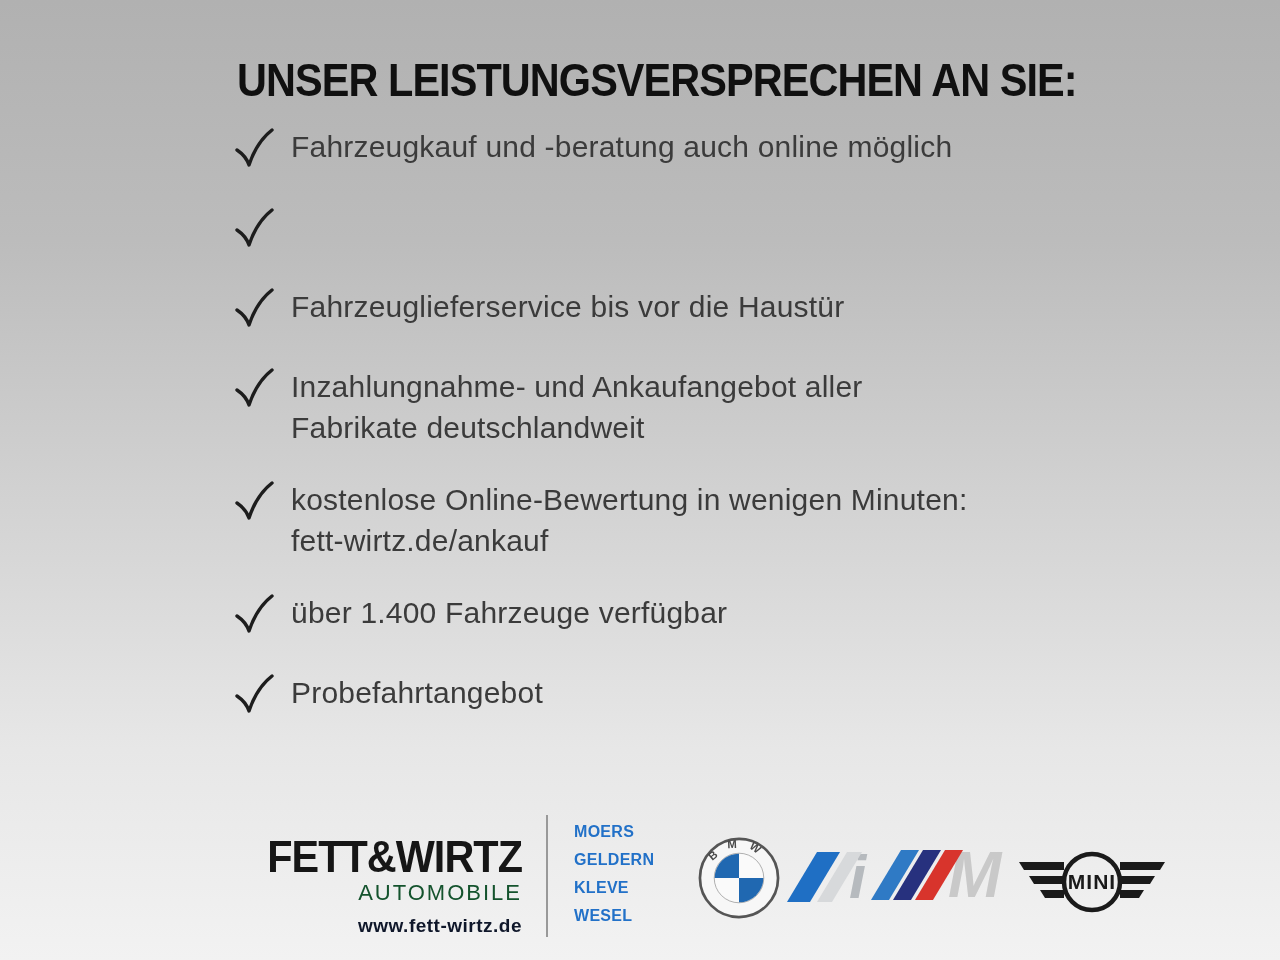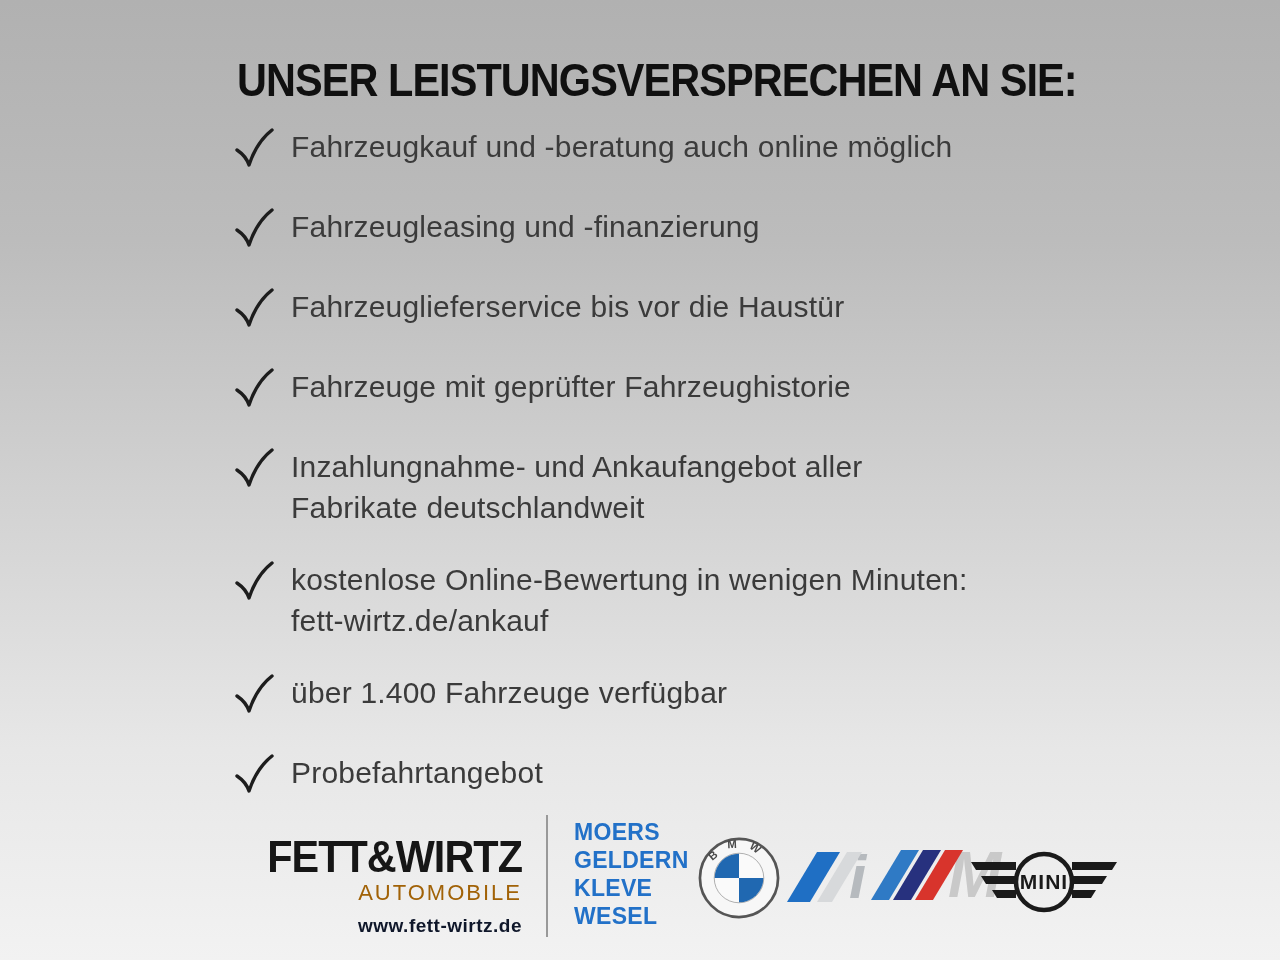--- a/index.html
+++ b/index.html
@@ -28,76 +28,69 @@
   }
 
   
   .footer { position:absolute; left:0; top:808px; width:1076px; height:152px; }
 
   .dealer-block { position:absolute; left:248px; top:26px; width:274px; text-align:right; }
   .dealer-name {
     font-size:44px; font-weight:bold; color:#161616; letter-spacing:-1px;
     transform:scaleX(0.94); transform-origin:right center; white-space:nowrap; line-height:46px;
   }
-  .dealer-sub { font-size:22px; color:#a16207; letter-spacing:2px; line-height:24px; margin-top:1px; }
+  .dealer-sub { font-size:22px; color:#14532d; letter-spacing:2px; line-height:24px; margin-top:1px; }
   .dealer-url { font-size:19px; font-weight:bold; color:#0f172a; letter-spacing:0.5px; margin-top:10px; }
 
   .footer-divider { position:absolute; left:546px; top:7px; width:2px; height:122px; background:#999; }
 
   .locations {
     position:absolute; left:574px; top:10px;
-    font-size:23px; font-weight:bold; color:#2271c8;
+    font-size:16px; font-weight:bold; color:#2271c8;
     line-height:28px; white-space:pre-line; letter-spacing:0.3px;
   }
 
   .bmw-roundel { position:absolute; left:697px; top:28px; width:84px; height:84px; }
 
   .bmw-i-logo { position:absolute; left:802px; top:42px; height:52px; display:flex; align-items:flex-end; }
   .i-slash-blue   { width:23px; height:50px; background:#1f6fc4; transform:skewX(-31deg); }
   .i-slash-silver { width:15px; height:50px; background:#d7d9db; transform:skewX(-31deg); margin-left:7px; }
   .i-letter { font-size:62px; font-weight:bold; font-style:italic; color:#b6babe; line-height:50px; margin-left:2px; }
 
   .bmw-m-logo { position:absolute; left:886px; top:40px; height:52px; display:flex; align-items:flex-end; }
   .m-stripe { width:18px; height:50px; transform:skewX(-31deg); margin-right:4px; }
   .m-stripe-lightblue { background:#2f7ac5; }
   .m-stripe-navy      { background:#27317e; }
   .m-stripe-red       { background:#d8342c; margin-right:0; }
   .m-letter { font-size:64px; font-weight:bold; font-style:italic; color:#c9c9c9; line-height:50px; margin-left:0px; }
 
-  .mini-logo { position:absolute; left:964px; top:28px; width:160px; height:92px; }
+  .mini-logo { position:absolute; left:1012px; top:28px; width:160px; height:92px; }
 </style>
 </head>
 <body>
 
 <div class="page-title">UNSER LEISTUNGSVERSPRECHEN AN SIE:</div>
 
 <div class="checklist">
   <div class="check-item">
     <span class="check-icon"><svg viewBox="0 0 42 46">
           <path d="M5 24 C11 28, 15 33, 17 39 C22 24, 31 11, 40 4" fill="none" stroke="#1d1d1d" stroke-width="3.4" stroke-linecap="round" stroke-linejoin="round"></path>
         </svg></span>
     <span class="check-text">Fahrzeugkauf und -beratung auch online möglich</span>
   </div>
   <div class="check-item">
     <span class="check-icon"><svg viewBox="0 0 42 46">
           <path d="M5 24 C11 28, 15 33, 17 39 C22 24, 31 11, 40 4" fill="none" stroke="#1d1d1d" stroke-width="3.4" stroke-linecap="round" stroke-linejoin="round"></path>
         </svg></span>
-    <span class="check-text">Fahrzeugleasing und -finanzierung</span>
   </div>
   <div class="check-item">
     <span class="check-icon"><svg viewBox="0 0 42 46">
           <path d="M5 24 C11 28, 15 33, 17 39 C22 24, 31 11, 40 4" fill="none" stroke="#1d1d1d" stroke-width="3.4" stroke-linecap="round" stroke-linejoin="round"></path>
         </svg></span>
     <span class="check-text">Fahrzeuglieferservice bis vor die Haustür</span>
-  </div>
-  <div class="check-item">
-    <span class="check-icon"><svg viewBox="0 0 42 46">
-          <path d="M5 24 C11 28, 15 33, 17 39 C22 24, 31 11, 40 4" fill="none" stroke="#1d1d1d" stroke-width="3.4" stroke-linecap="round" stroke-linejoin="round"></path>
-        </svg></span>
-    <span class="check-text">Fahrzeuge mit geprüfter Fahrzeughistorie</span>
   </div>
   <div class="check-item two-line">
     <span class="check-icon"><svg viewBox="0 0 42 46">
           <path d="M5 24 C11 28, 15 33, 17 39 C22 24, 31 11, 40 4" fill="none" stroke="#1d1d1d" stroke-width="3.4" stroke-linecap="round" stroke-linejoin="round"></path>
         </svg></span>
     <span class="check-text">Inzahlungnahme- und Ankaufangebot aller
 Fabrikate deutschlandweit</span>
   </div>
   <div class="check-item two-line">
     <span class="check-icon"><svg viewBox="0 0 42 46">

